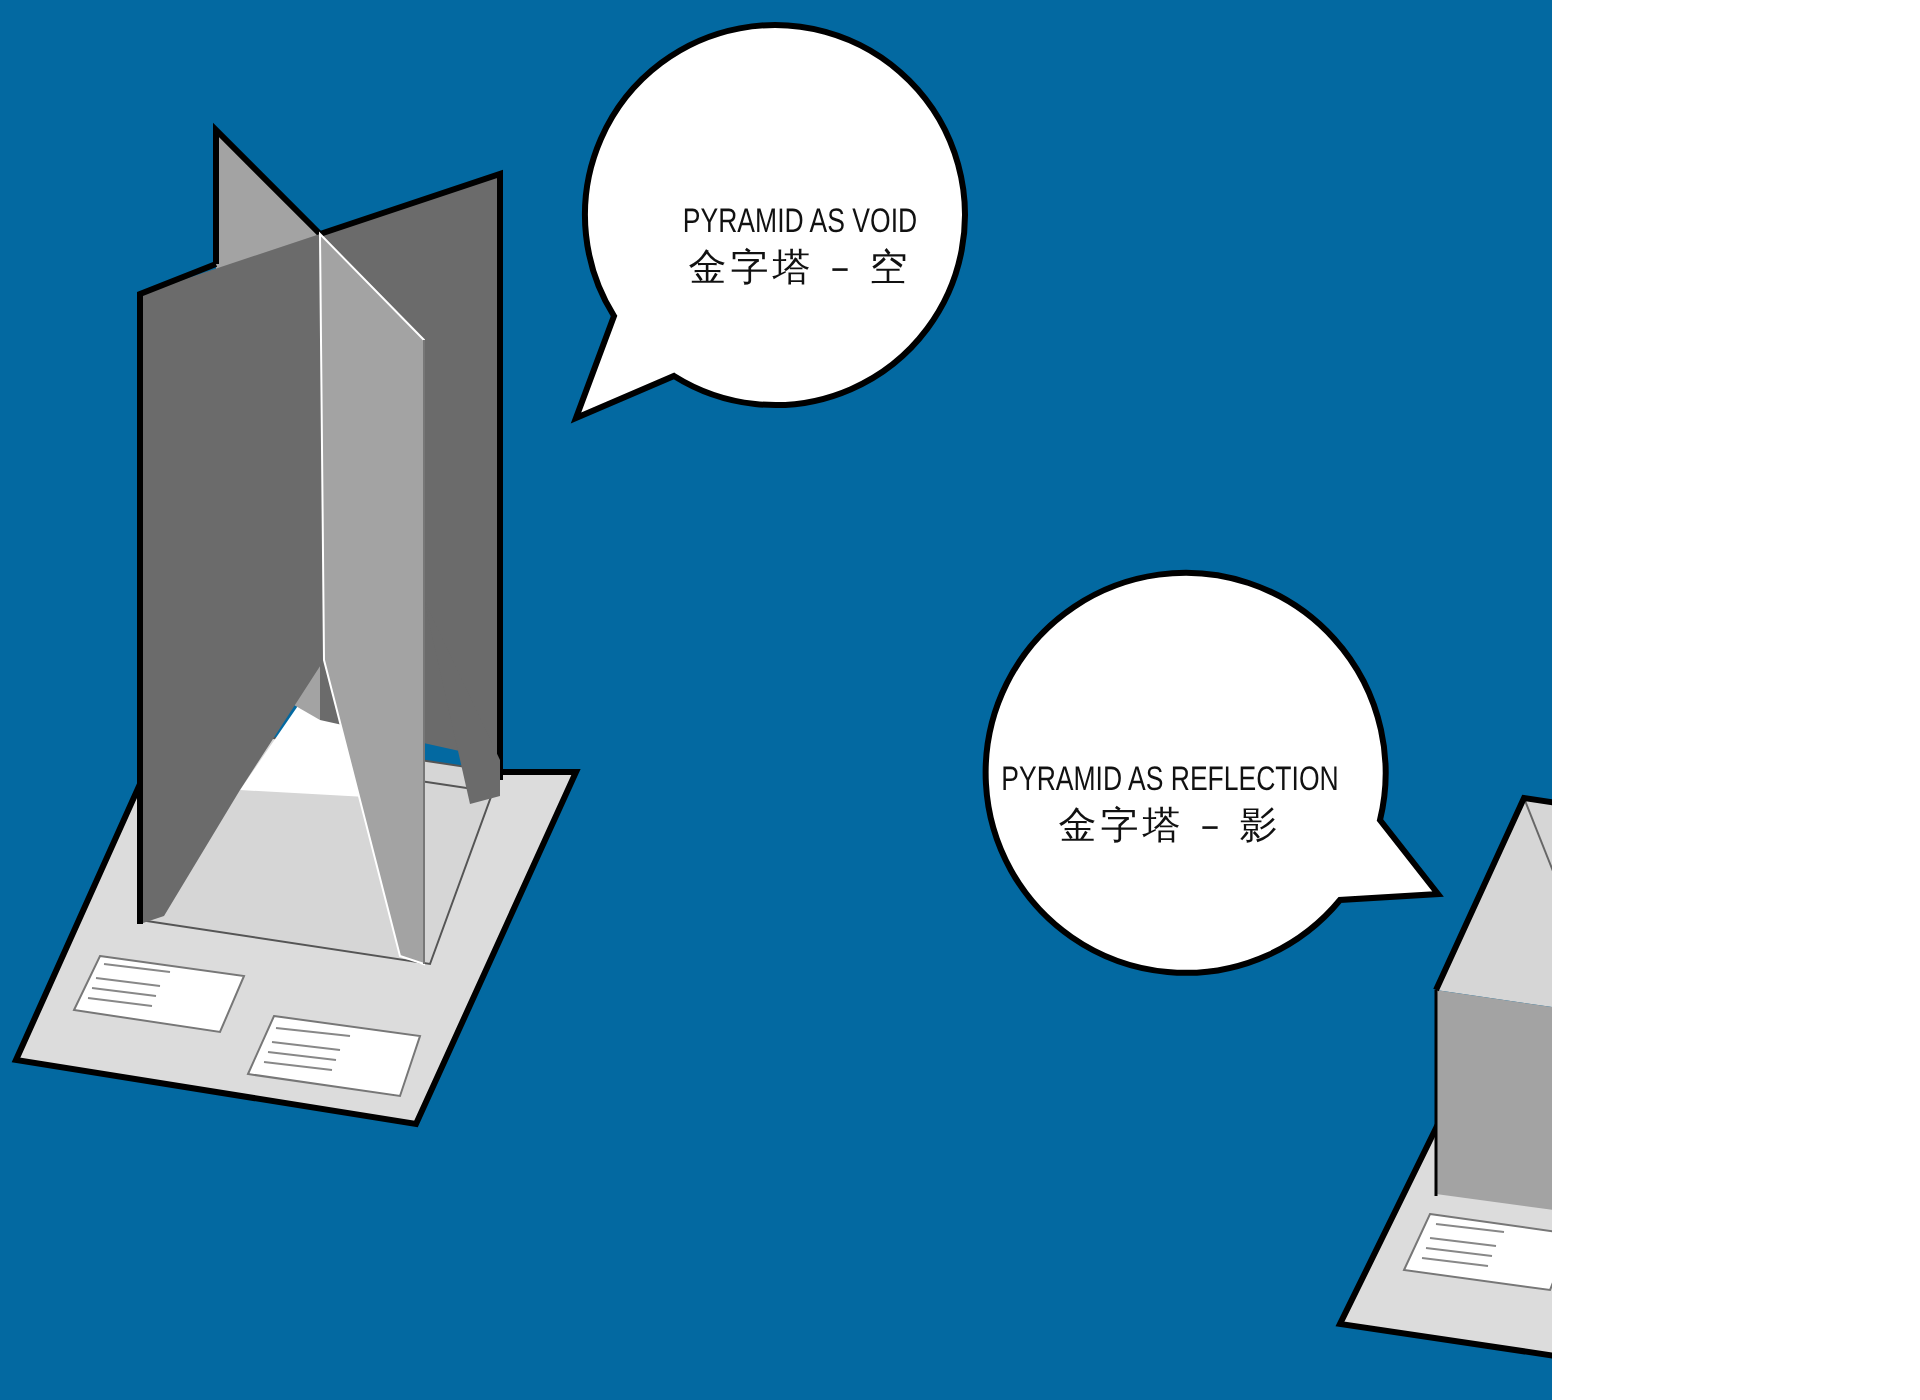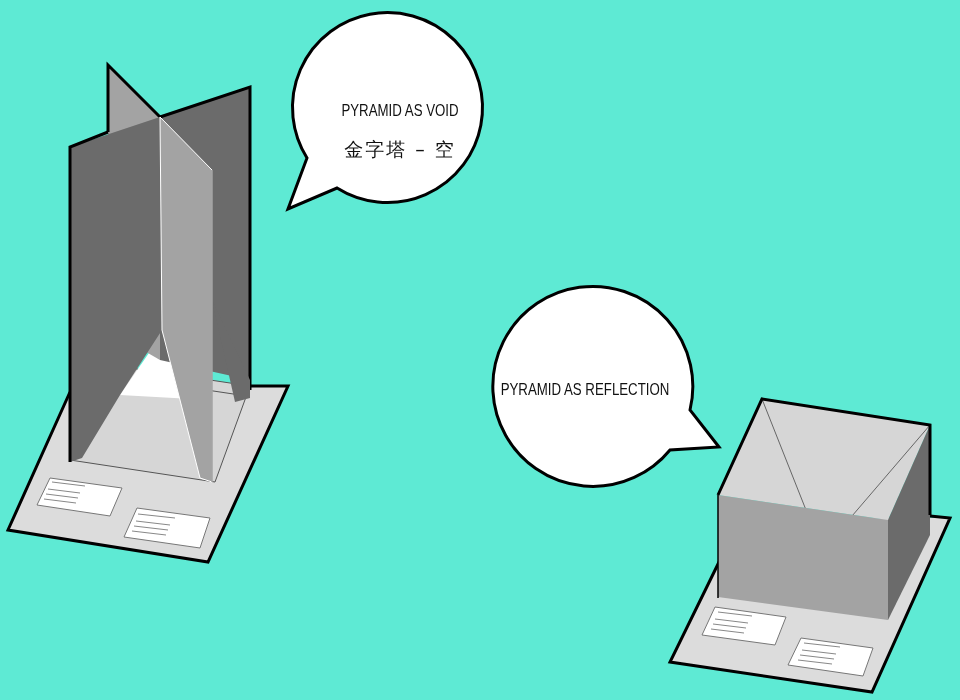--- a/index.html
+++ b/index.html
@@ -1,20 +1,20 @@
 <!DOCTYPE html>
 <html><head>
 <meta charset="utf-8">
 <style>
   html, body { margin: 0; padding: 0; background: #ffffff; }
-  .canvas { position: relative; width: 960px; height: 700px; overflow: hidden; background: #5eead4; }
+  .canvas { position: relative; width: 776px; height: 700px; overflow: hidden; background: #0369a1; }
   svg { position: absolute; left: 0; top: 0; }
   .bubble-text { position: absolute; text-align: center; color: #111111; font-family: "Liberation Sans", sans-serif; }
   .bubble-text .en { font-size: 17px; letter-spacing: 0px; transform: scaleX(0.78); transform-origin: center; white-space: nowrap; display: block; }
-  .bubble-text .zh { font-size: 19px; letter-spacing: 2px; display: block; margin-top: 16px; font-family: "DejaVu Sans", sans-serif; }
+  .bubble-text .zh { font-size: 19px; letter-spacing: 2px; display: block; margin-top: 0; font-family: "DejaVu Sans", sans-serif; }
 </style>
 </head>
 <body>
 
 <div class="canvas">
   <svg width="960" height="700" viewBox="0 0 960 700">
 
     <g>
 
       <polygon points="70,392 288,386 208,562 8,530" fill="#dcdcdc" stroke="none"></polygon>
@@ -95,14 +95,15 @@
     </g>
   </svg>
 
   <div class="bubble-text" style="left:310px; top:101px; width:180px;">
     <span class="en">PYRAMID AS VOID</span>
     <span class="zh">金字塔 – 空</span>
   </div>
 
   <div class="bubble-text" style="left:470px; top:380px; width:230px;">
     <span class="en">PYRAMID AS REFLECTION</span>
+    <span class="zh">金字塔 – 影</span>
   </div>
 </div>
 
 </body></html>

